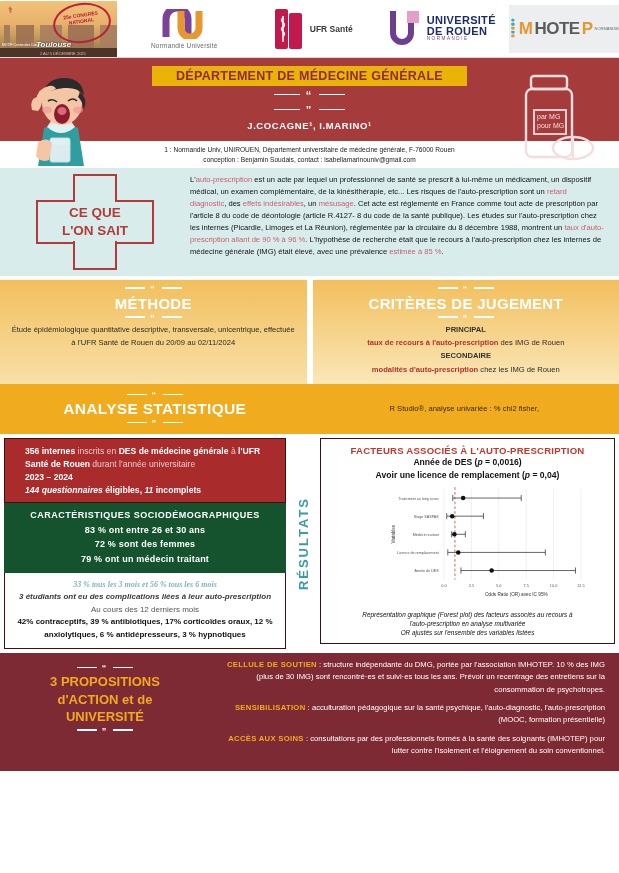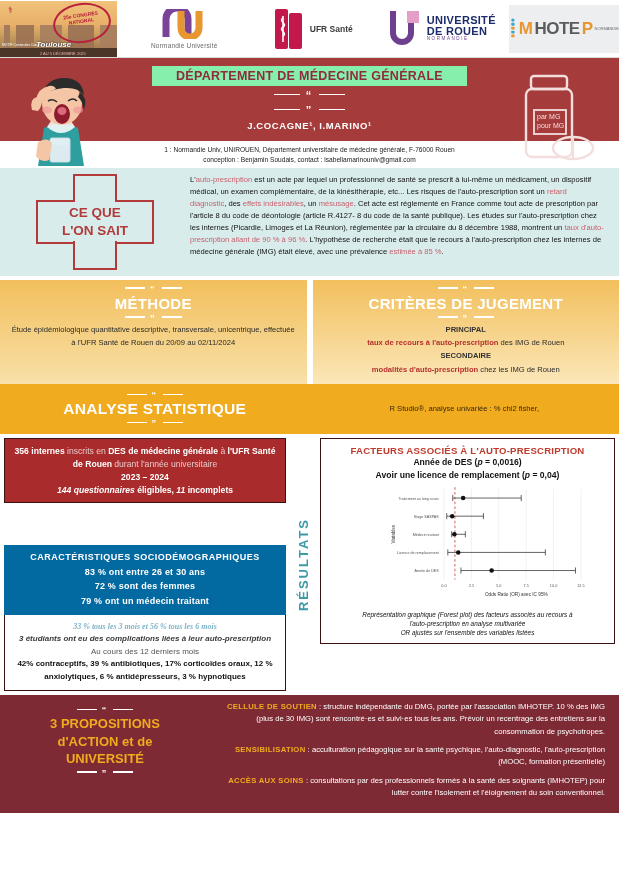--- a/index.html
+++ b/index.html
@@ -68,21 +68,21 @@
   .logo-imhotep .sub { font-size: 4px; color:#6b6b6b; }
 
   
   .titlebanner {
     position: relative;
     background: #a63b3b;
     padding: 8px 0 10px 0;
     text-align:center;
   }
   .dept-box {
-    display:inline-block; background:#86efac; color:#8e2b3c;
+    display:inline-block; background:#eab308; color:#8e2b3c;
     font-size: 12.5px; font-weight: bold; letter-spacing:.3px;
     padding: 3px 24px; margin: 0 auto;
   }
   .quotemark { color:#fff; font-size:11px; font-weight:bold; letter-spacing:2px; margin:3px 0 2px;}
   .quotemark .bar { display:inline-block; width:26px; height:1.5px; background:#fff; vertical-align:4px; margin:0 6px;}
   .maintitle { color:#fff; font-size:13.5px; font-weight:bold; line-height:1.45; letter-spacing:.2px; padding:0 96px;}
   .maintitle .lt { color:#efc9c9; font-weight:normal; }
   .authors { color:#fff; font-size:9.5px; font-weight:bold; letter-spacing:.6px; margin-top:4px;}
 
   .boy { position:absolute; left:14px; top:12px; width:94px; height:96px; }
@@ -132,29 +132,29 @@
   
   .stat-row { display:flex; align-items:center; background:#f0ab1e; padding:6px 0; }
   .stat-left { width:50%; text-align:center; }
   .stat-left .stitle { color:#fff; font-size:15.5px; font-weight:bold; letter-spacing:.3px; }
   .stat-right { width:50%; text-align:center; font-size:7.6px; color:#3a2a0a; line-height:2.1;}
 
   
   .results { display:flex; gap:0; padding:4px 0 0; background:#fff; }
   .res-left { width:286px; padding-left:4px; }
   .res-band-red {
-    background:#a92b2b; color:#fff; text-align:center; font-size:8.6px; line-height:1.5;
-    padding:6px 7px; border:1.5px solid #3a1010;
+    background:#a92b2b; color:#fff; font-size:8.6px; line-height:1.5;
+    padding:6px 20px; border:1.5px solid #3a1010;
   }
   .res-band-red b { font-weight:bold; }
   .res-band-red .lt { color:#e9c9c9; font-weight:normal;}
   .res-band-red .ital { font-style:italic; font-weight:bold; }
   .res-band-teal {
-    background:#0369a1; color:#fff; text-align:center; font-size:9px; line-height:1.6;
-    padding:5px 6px 7px; font-weight:bold; letter-spacing:.2px;margin-top:42px;
+    background:#14532d; color:#fff; text-align:center; font-size:9px; line-height:1.6;
+    padding:5px 6px 7px; font-weight:bold; letter-spacing:.2px;
   }
   .res-band-teal .hd { letter-spacing:.5px; }
   .res-band-white {
     background:#fff; border:1.2px solid #3a1010; border-top:none; text-align:center;
     padding:6px 8px 7px; font-size:8px; line-height:1.55;
   }
   .res-band-white .r1 { color:#c0392b; font-weight:bold; font-size:8.6px;}
   .res-band-white .r2 { color:#7fb3c9; font-style:italic; font-weight:bold;font-family:Liberation Serif, serif;}
   .res-band-white .r3 { color:#3a3a3a; font-style:italic; font-weight:bold;}
   .res-band-white .r4 { color:#555; }

